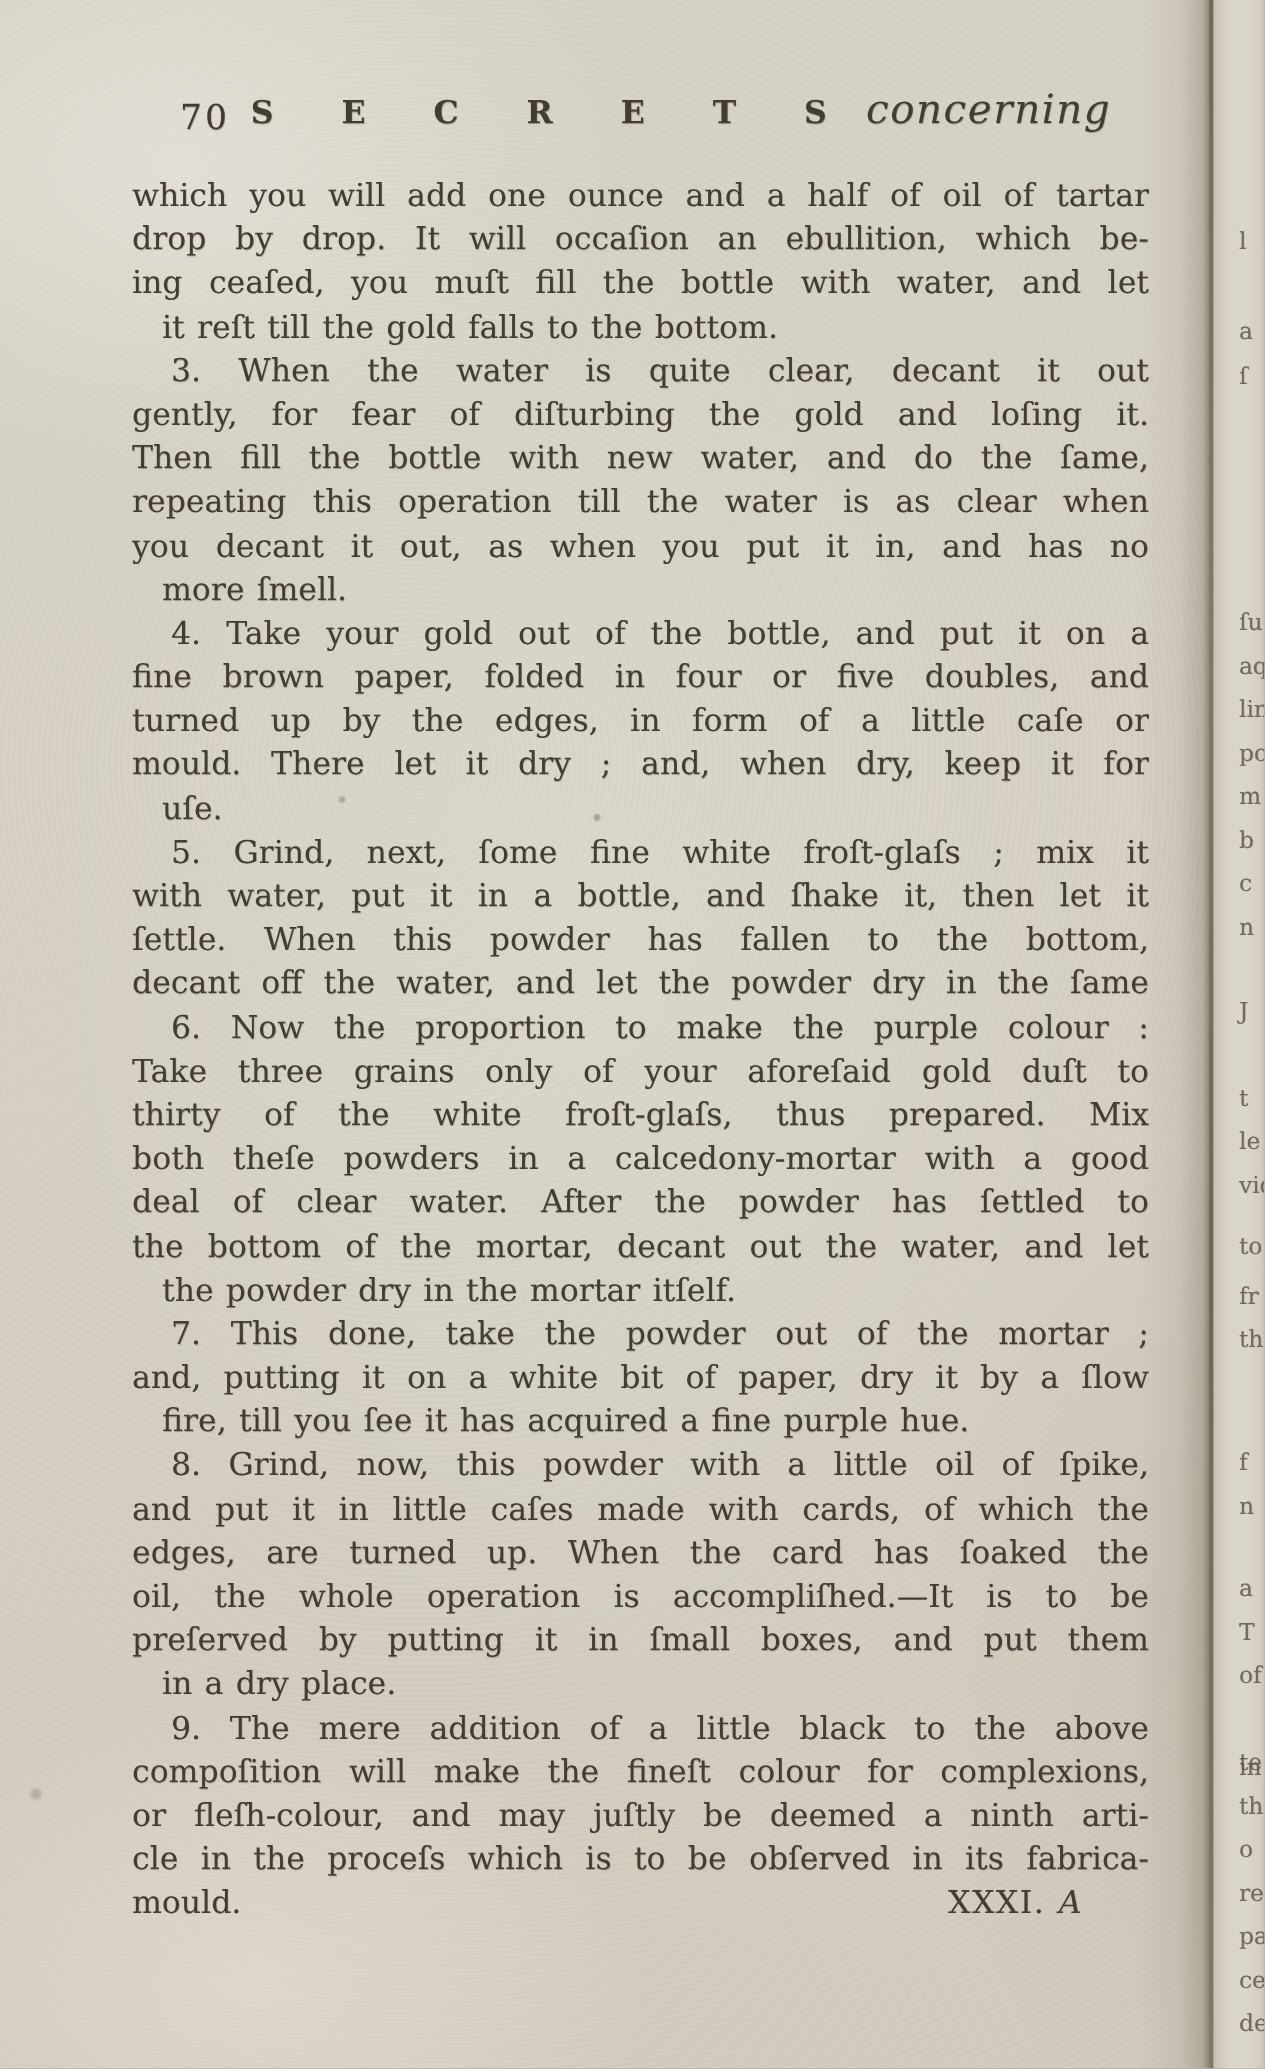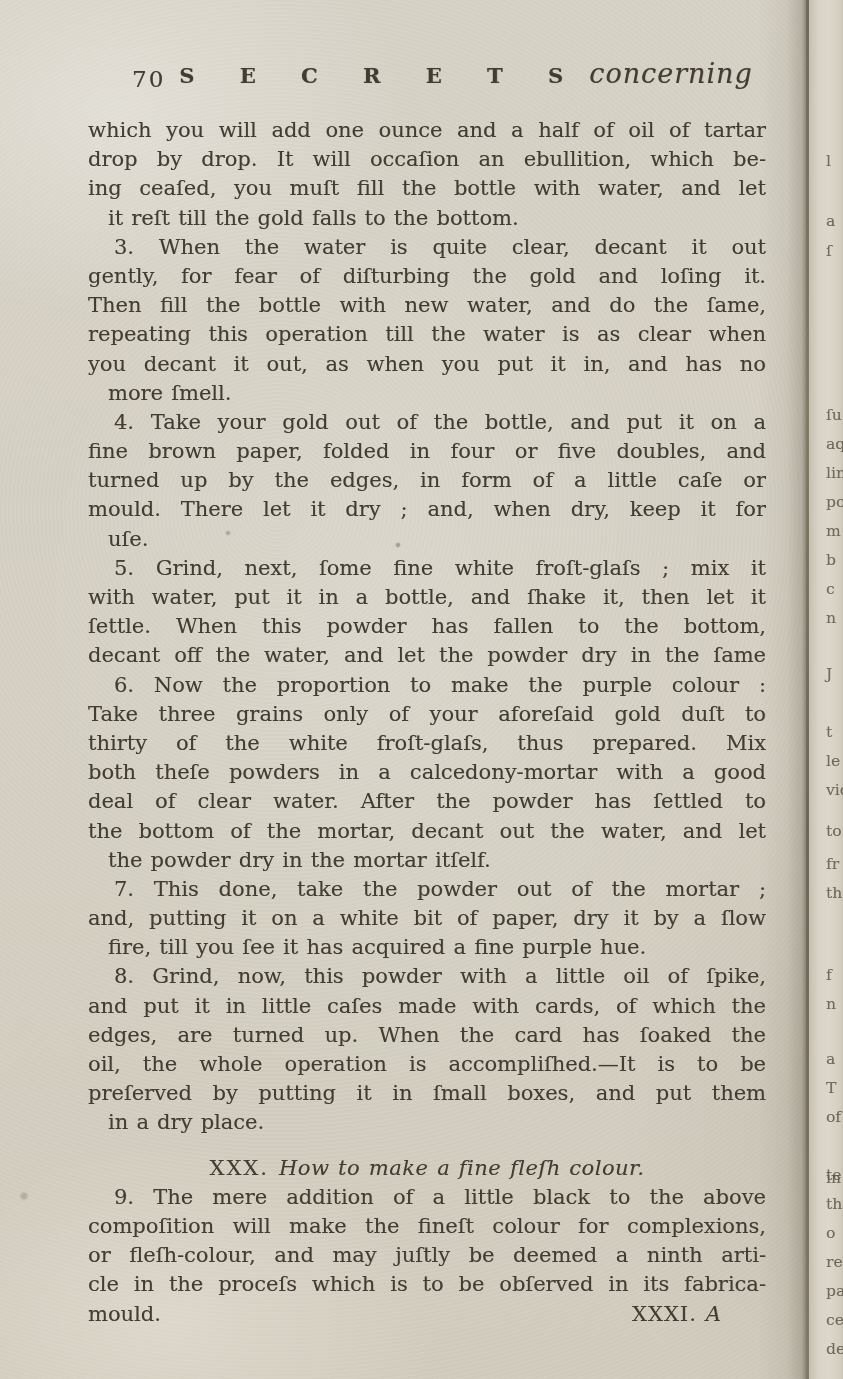--- a/index.html
+++ b/index.html
@@ -15,21 +15,21 @@
       radial-gradient(circle at 228px 533px, rgba(70,62,50,.30) 0 1.2px, rgba(70,62,50,0) 3px),
       radial-gradient(circle at 24px 1196px, rgba(90,80,64,.25) 0 2px, rgba(90,80,64,0) 5px),
       radial-gradient(ellipse 420px 300px at 14% 8%, rgba(255,255,255,.30), rgba(255,255,255,0) 70%),
       radial-gradient(ellipse 500px 700px at 45% 45%, rgba(255,255,255,.14), rgba(255,255,255,0) 70%),
       radial-gradient(ellipse 380px 260px at 20% 96%, rgba(235,230,218,.45), rgba(235,230,218,0) 70%),
       radial-gradient(ellipse 300px 500px at 98% 80%, rgba(125,114,92,.10), rgba(125,114,92,0) 70%),
       repeating-radial-gradient(circle at 33% 37%, rgba(96,86,68,.018) 0 2px, rgba(255,255,255,.02) 2px 4px),
       linear-gradient(180deg,#d7d2c6 0%,#d5d0c3 55%,#d1ccbe 100%);
   }
   
-  .header{position:absolute;top:58px;left:100px;width:678px;height:44px;}
+  .header{position:absolute;top:58px;left:88px;width:678px;height:44px;}
   .pagenum{
     position:absolute;left:32px;top:8px;
     font-size:23px;letter-spacing:2px;
     text-shadow:.3px .4px .6px rgba(62,56,49,.40);
   }
   .title-group{
     position:absolute;left:0;right:0;top:0;
     text-align:center;padding-left:54px;white-space:nowrap;
   }
   .title{
@@ -137,21 +137,20 @@
       <div class="line lastline">the powder dry in the mortar itſelf.</div>
       <div class="line indent">7. This done, take the powder out of the mortar ;</div>
       <div class="line">and, putting it on a white bit of paper, dry it by a ſlow</div>
       <div class="line lastline">fire, till you ſee it has acquired a fine purple hue.</div>
       <div class="line indent">8. Grind, now, this powder with a little oil of ſpike,</div>
       <div class="line">and put it in little caſes made with cards, of which the</div>
       <div class="line">edges, are turned up.  When the card has ſoaked the</div>
       <div class="line">oil, the whole operation is accompliſhed.—It is to be</div>
       <div class="line">preſerved by putting it in ſmall boxes, and put them</div>
       <div class="line lastline">in a dry place.</div>
-      <div class="heading"><span class="hnum">XXX.</span><span class="htitle">How to make a fine fleſh colour.</span></div>
       <div class="line indent">9. The mere addition of a little black to the above</div>
       <div class="line">compoſition will make the fineſt colour for complexions,</div>
       <div class="line">or fleſh-colour, and may juſtly be deemed a ninth arti-</div>
       <div class="line">cle in the proceſs which is to be obſerved in its fabrica-</div>
       <div class="catchline">
         <span>mould.</span>
         <span class="catchword-group"><span>XXXI.</span><span class="catchword-sig">A</span></span>
       </div>
     </div>
 

